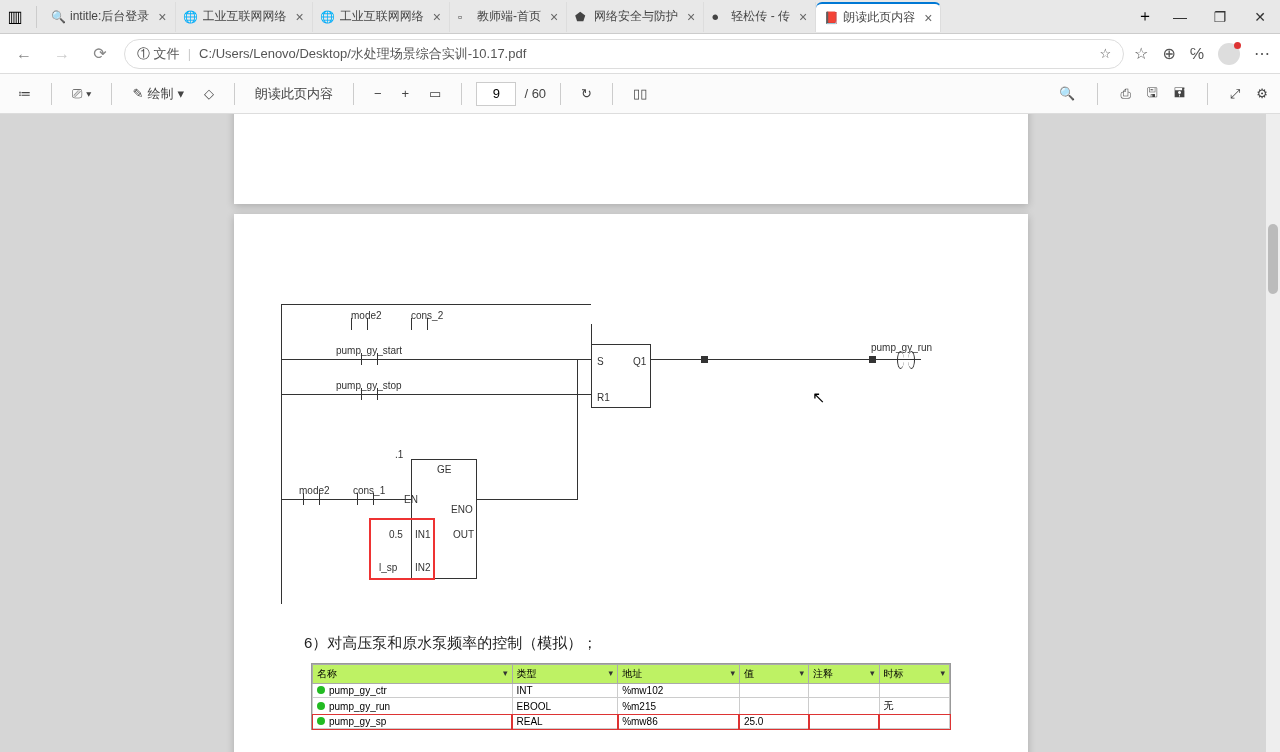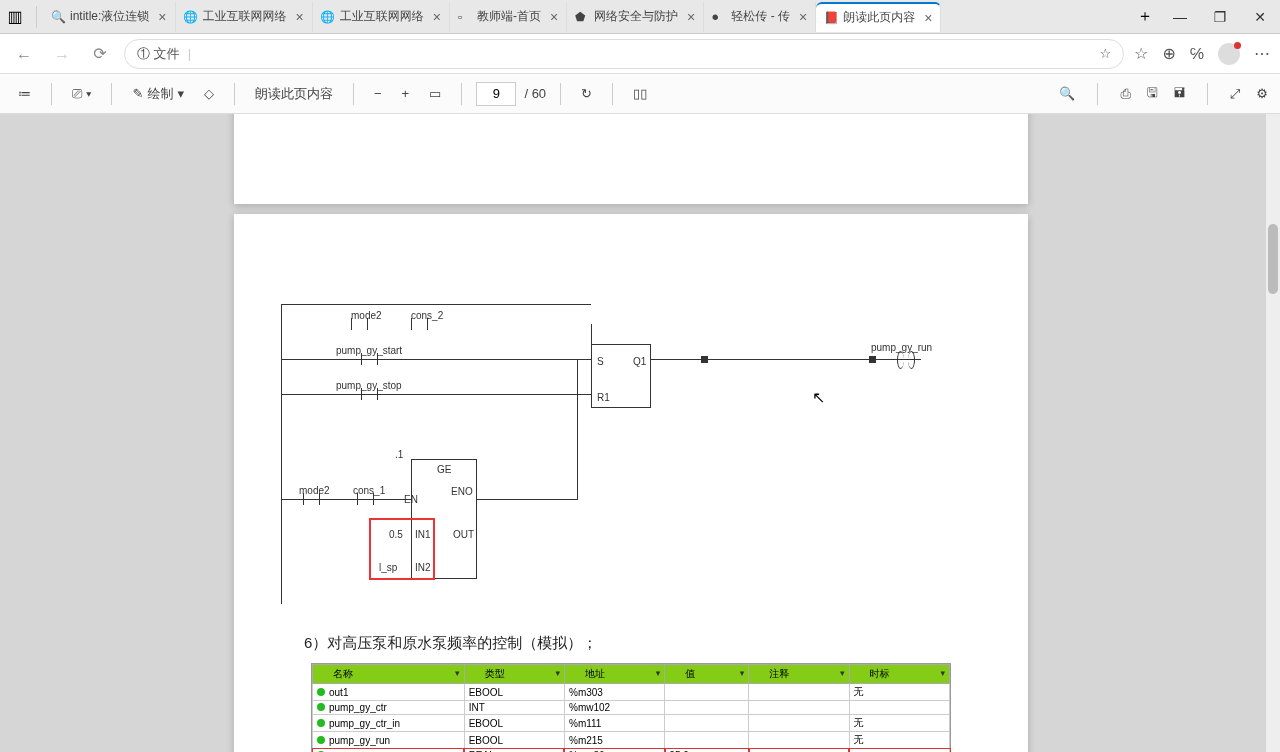--- a/index.html
+++ b/index.html
@@ -30,21 +30,21 @@
 .page2{left:234px;top:100px;width:794px;height:900px;padding:20px}
 .diagram{position:relative;margin:70px auto 0;width:700px;height:310px;font-size:10px;color:#333}
 .diagram .lbl{position:absolute;font-size:10px}
 .diagram .line{position:absolute;background:#333}
 .redbox{position:absolute;border:2px solid #e33}
 .redtext{position:absolute;color:#e33;font-size:12px}
 .gelbl{position:absolute;font-size:10px}
 .heading{font-size:15px;color:#222;margin:20px 0 10px 50px}
 .table-wrap{margin:0 auto;width:640px;border:1px solid #999;font-size:10px;background:#fff;position:relative}
 .table-wrap table{width:100%;border-collapse:collapse}
-.table-wrap th{background:#84cc16;border:1px solid #aaa;padding:2px 20px;text-align:left;font-weight:normal;position:relative}
+.table-wrap th{background:#bef264;border:1px solid #aaa;padding:2px 4px;text-align:left;font-weight:normal;position:relative}
 .table-wrap td{border:1px solid #ccc;padding:1px 4px}
 .dot{display:inline-block;width:8px;height:8px;border-radius:50%;margin-right:4px}
 .dot.g{background:#2b2}
 .row-hl td{outline:1px solid #d33}
 .th-arrow{position:absolute;right:4px;top:3px;font-size:9px;color:#333}
 .scrollbar{position:absolute;right:0;top:114px;width:14px;bottom:0;background:#eee}
 .thumb{position:absolute;right:2px;top:110px;width:10px;height:70px;background:#bbb;border-radius:5px}
 .cursor{position:absolute;left:812px;top:388px;font-size:16px;color:#000;pointer-events:none}
 .avatar{width:22px;height:22px;border-radius:50%;background:#ddd;position:relative}
 .avatar::after{content:"";position:absolute;width:7px;height:7px;background:#d33;border-radius:50%;right:-1px;top:-1px}
@@ -56,21 +56,21 @@
 </style>
 </head>
 <body>
 
 <div class="titlebar">
   <div class="win-btn">▥</div>
   <div class="tool-sep"></div>
   <div class="tabs" id="tabstrip">
       <div class="tab">
         <span class="tab-icon">🔍</span>
-        <span class="tab-label">intitle:液位连锁</span>
+        <span class="tab-label">intitle:后台登录</span>
         <span class="tab-close">×</span>
       </div>
       <div class="tab">
         <span class="tab-icon">🌐</span>
         <span class="tab-label">工业互联网网络</span>
         <span class="tab-close">×</span>
       </div>
       <div class="tab">
         <span class="tab-icon">🌐</span>
         <span class="tab-label">工业互联网网络</span>
@@ -105,20 +105,21 @@
   </div>
 </div>
 
 <div class="addressbar">
   <div class="nav-btn">←</div>
   <div class="nav-btn" style="color:#ccc">→</div>
   <div class="nav-btn">⟳</div>
   <div class="url-box">
     <span>① 文件</span>
     <span style="color:#ccc">|</span>
+    <span>C:/Users/Lenovo/Desktop/水处理场景综合实训-10.17.pdf</span>
     <span style="margin-left:auto">☆</span>
   </div>
   <div class="url-right">
     <span>☆</span>
     <span>⊕</span>
     <span>℅</span>
     <span class="avatar"></span>
     <span>⋯</span>
   </div>
 </div>
@@ -199,21 +200,21 @@
       <div class="lbl" style="left:18px;top:181px">mode2</div>
       <div class="lbl" style="left:72px;top:181px">cons_1</div>
       <div class="line" style="left:22px;top:189px;width:1px;height:12px"></div>
         <div class="line" style="left:38px;top:189px;width:1px;height:12px"></div>
       <div class="line" style="left:76px;top:189px;width:1px;height:12px"></div>
         <div class="line" style="left:92px;top:189px;width:1px;height:12px"></div>
 
       <div style="position:absolute;left:130px;top:155px;width:66px;height:120px;border:1px solid #333"></div>
       <div class="gelbl" style="left:156px;top:160px">GE</div>
       <div class="gelbl" style="left:123px;top:190px">EN</div>
-      <div class="gelbl" style="left:170px;top:182px">ENO</div>
+      <div class="gelbl" style="left:170px;top:200px">ENO</div>
       <div class="gelbl" style="left:134px;top:225px">IN1</div>
       <div class="gelbl" style="left:172px;top:225px">OUT</div>
       <div class="gelbl" style="left:134px;top:258px">IN2</div>
       <div class="lbl" style="left:108px;top:225px">0.5</div>
       <div class="lbl" style="left:98px;top:258px">l_sp</div>
       <div class="line" style="left:196px;top:195px;width:100px;height:1px"></div>
       <div class="line" style="left:296px;top:55px;width:1px;height:141px"></div>
 
       <div class="redbox" style="left:88px;top:214px;width:66px;height:62px"></div>
     </div>
@@ -227,42 +228,26 @@
               <th>名称<span class="th-arrow">▾</span></th>
               <th>类型<span class="th-arrow">▾</span></th>
               <th>地址<span class="th-arrow">▾</span></th>
               <th>值<span class="th-arrow">▾</span></th>
               <th>注释<span class="th-arrow">▾</span></th>
               <th>时标<span class="th-arrow">▾</span></th>
             </tr>
           </thead>
         <tbody id="vtbody">
             <tr>
-              <td><span class="dot g"></span>out1</td>
-              <td>EBOOL</td>
-              <td>%m303</td>
-              <td></td>
-              <td></td>
-              <td>无</td>
-            </tr>
-            <tr>
               <td><span class="dot g"></span>pump_gy_ctr</td>
               <td>INT</td>
               <td>%mw102</td>
               <td></td>
               <td></td>
               <td></td>
-            </tr>
-            <tr>
-              <td><span class="dot g"></span>pump_gy_ctr_in</td>
-              <td>EBOOL</td>
-              <td>%m111</td>
-              <td></td>
-              <td></td>
-              <td>无</td>
             </tr>
             <tr>
               <td><span class="dot g"></span>pump_gy_run</td>
               <td>EBOOL</td>
               <td>%m215</td>
               <td></td>
               <td></td>
               <td>无</td>
             </tr>
             <tr class="row-hl">

